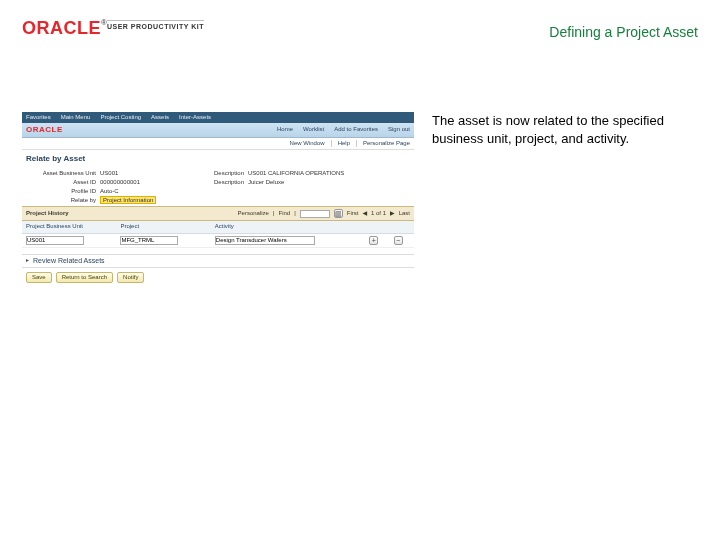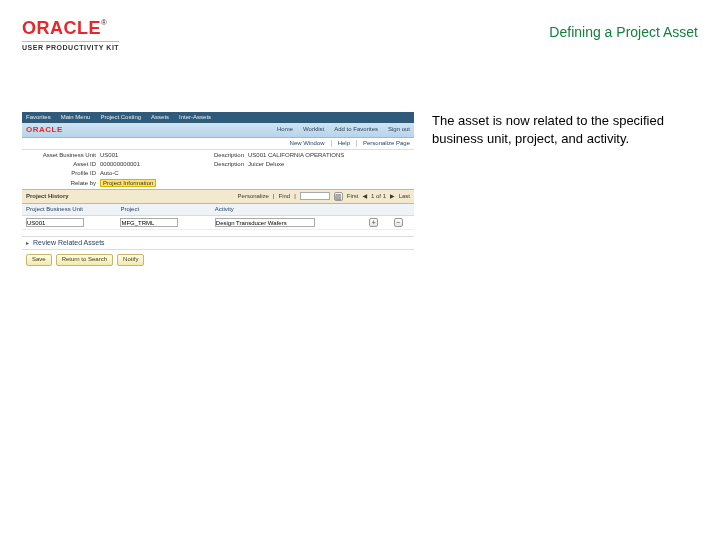--- a/index.html
+++ b/index.html
@@ -14,21 +14,21 @@
   }
   .header {
     position: absolute;
     top: 18px;
     left: 22px;
     right: 22px;
     display: flex;
     justify-content: space-between;
     align-items: flex-start;
   }
-  .logo-block { display: flex; flex-direction: column; }
+  .logo-block { display: flex; flex-direction: row; }
   .oracle-logo {
     font-family: Arial, sans-serif;
     font-weight: bold;
     color: #e8252a;
     font-size: 18px;
     letter-spacing: 0.5px;
   }
   .oracle-tm { font-size: 8px; color: #333; vertical-align: top; }
   .logo-sub {
     font-size: 7px;
@@ -223,20 +223,21 @@
         <span>Worklist</span>
         <span>Add to Favorites</span>
         <span>Sign out</span>
       </div>
     </div>
     <div class="app-subbar">
       <span>New Window</span>
       <span>Help</span>
       <span>Personalize Page</span>
     </div>
+    <div class="app-section">Relate by Asset</div>
     <div class="form-grid">
       <div class="lbl">Asset Business Unit</div>
       <div class="val">US001</div>
       <div class="lbl">Description</div>
       <div class="val">US001 CALIFORNIA OPERATIONS</div>
 
       <div class="lbl">Asset ID</div>
       <div class="val">000000000001</div>
       <div class="lbl">Description</div>
       <div class="val">Juicer Deluxe</div>

